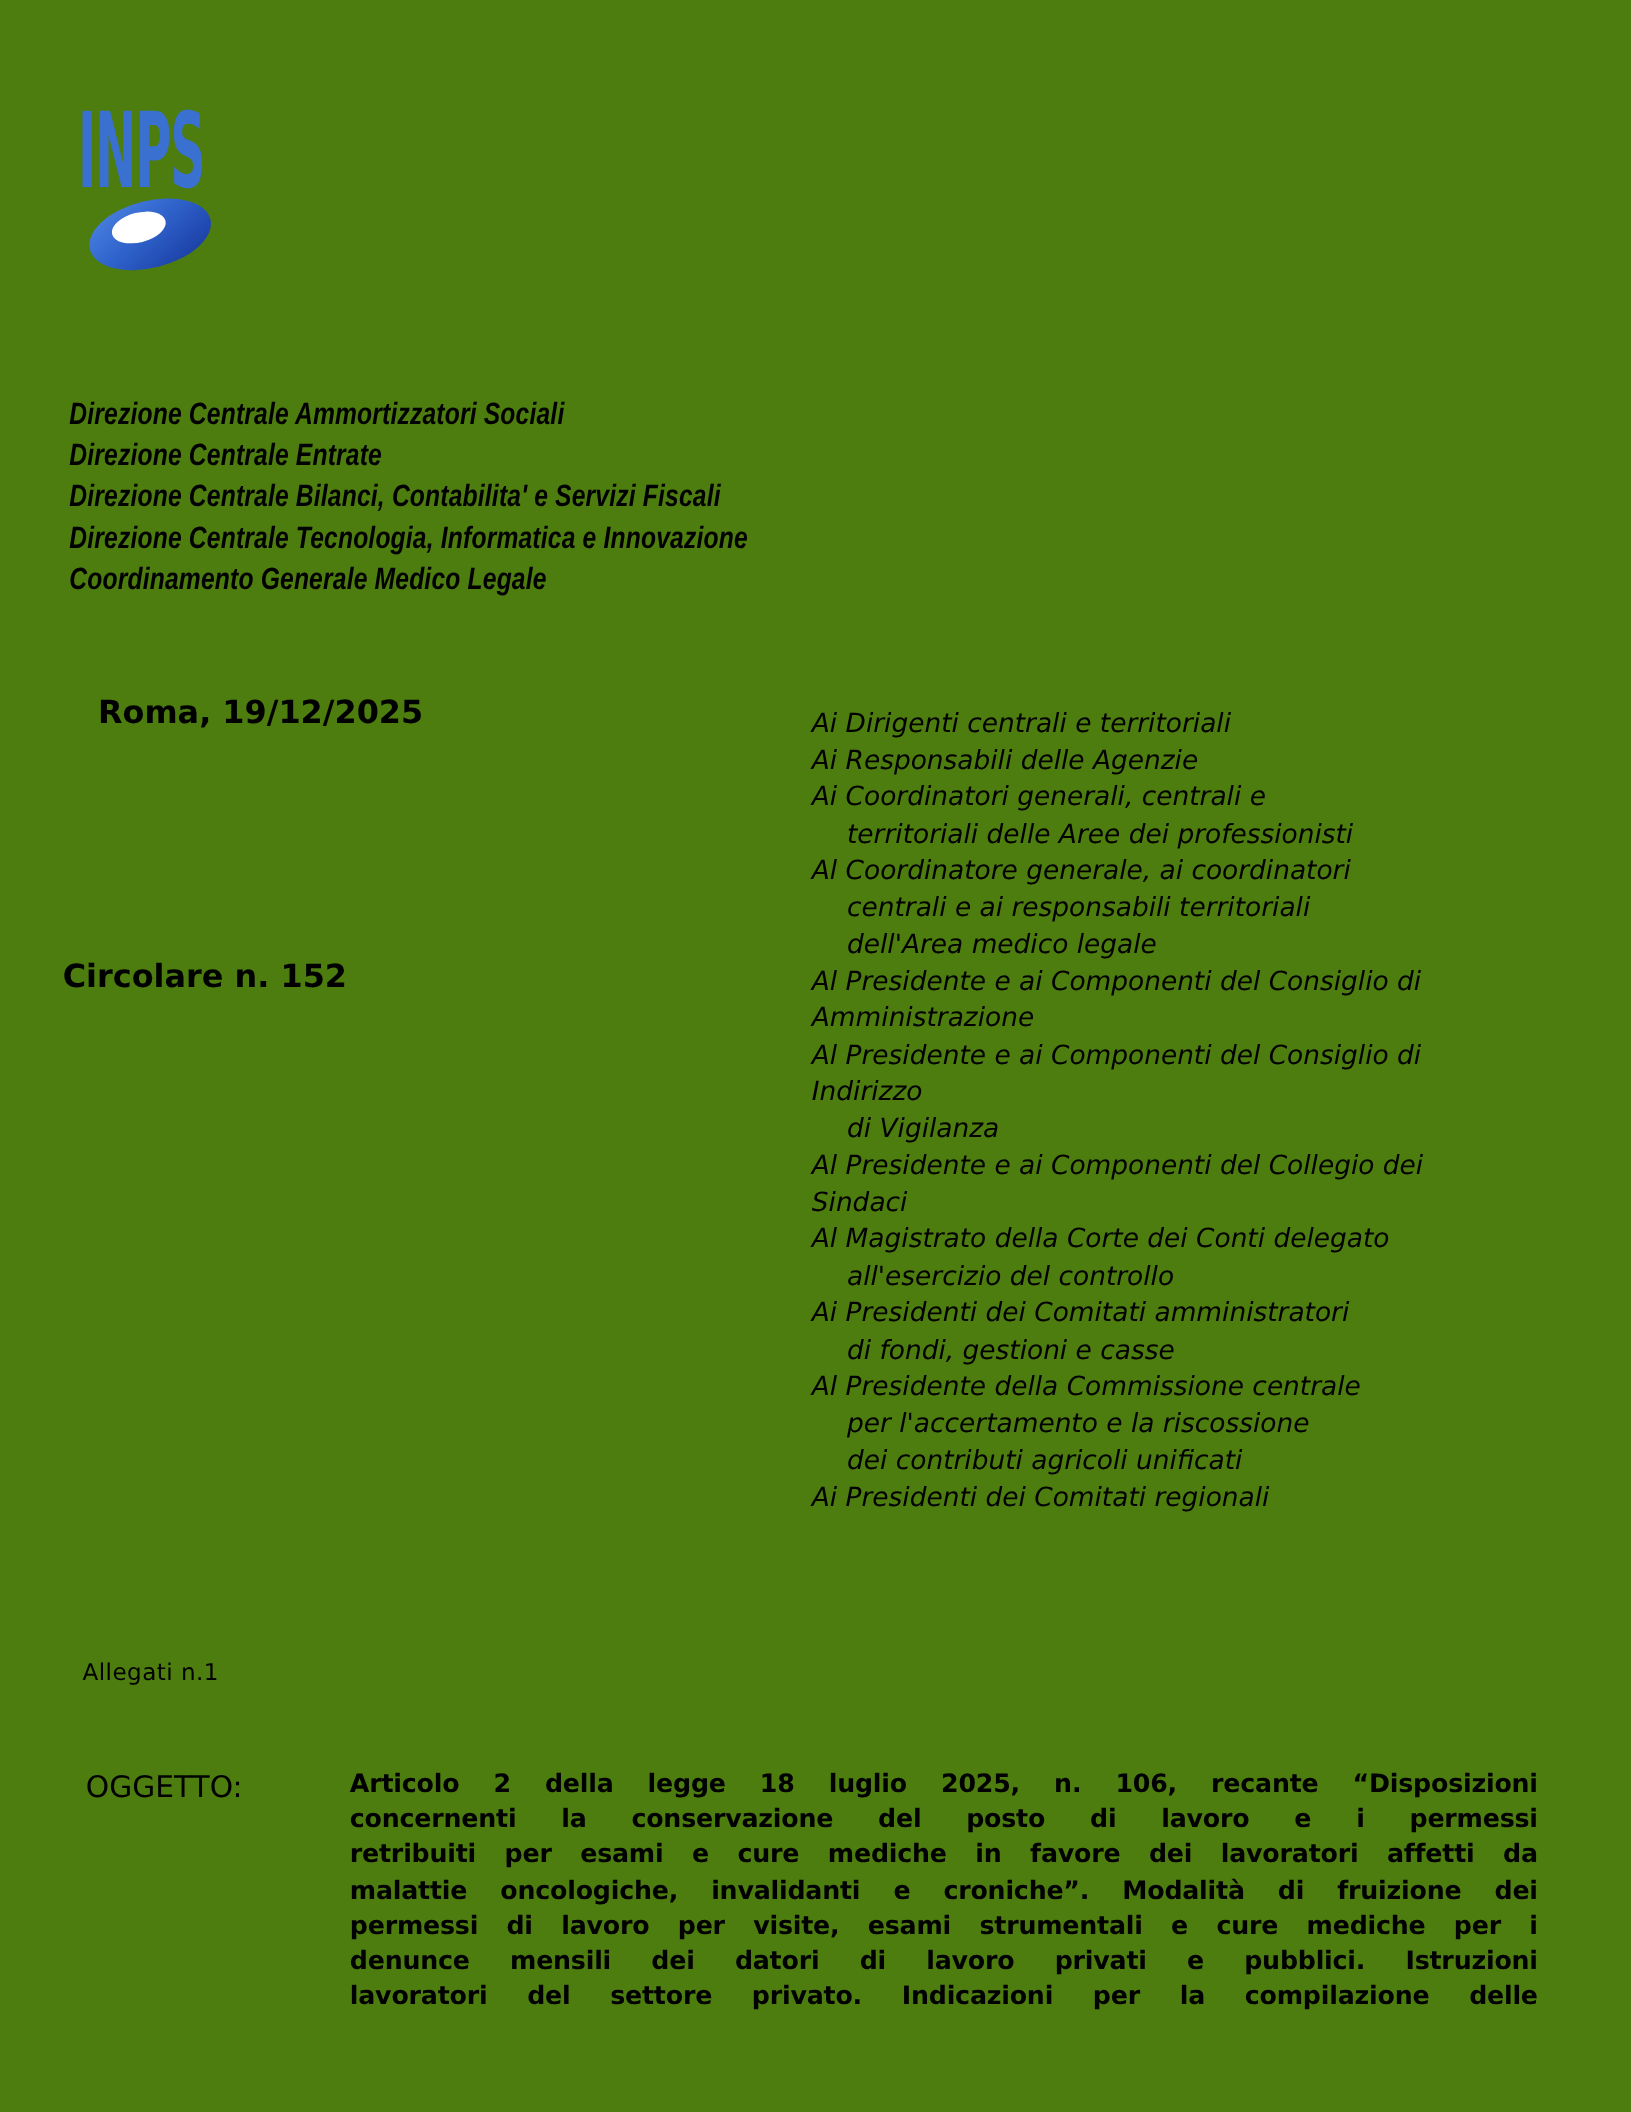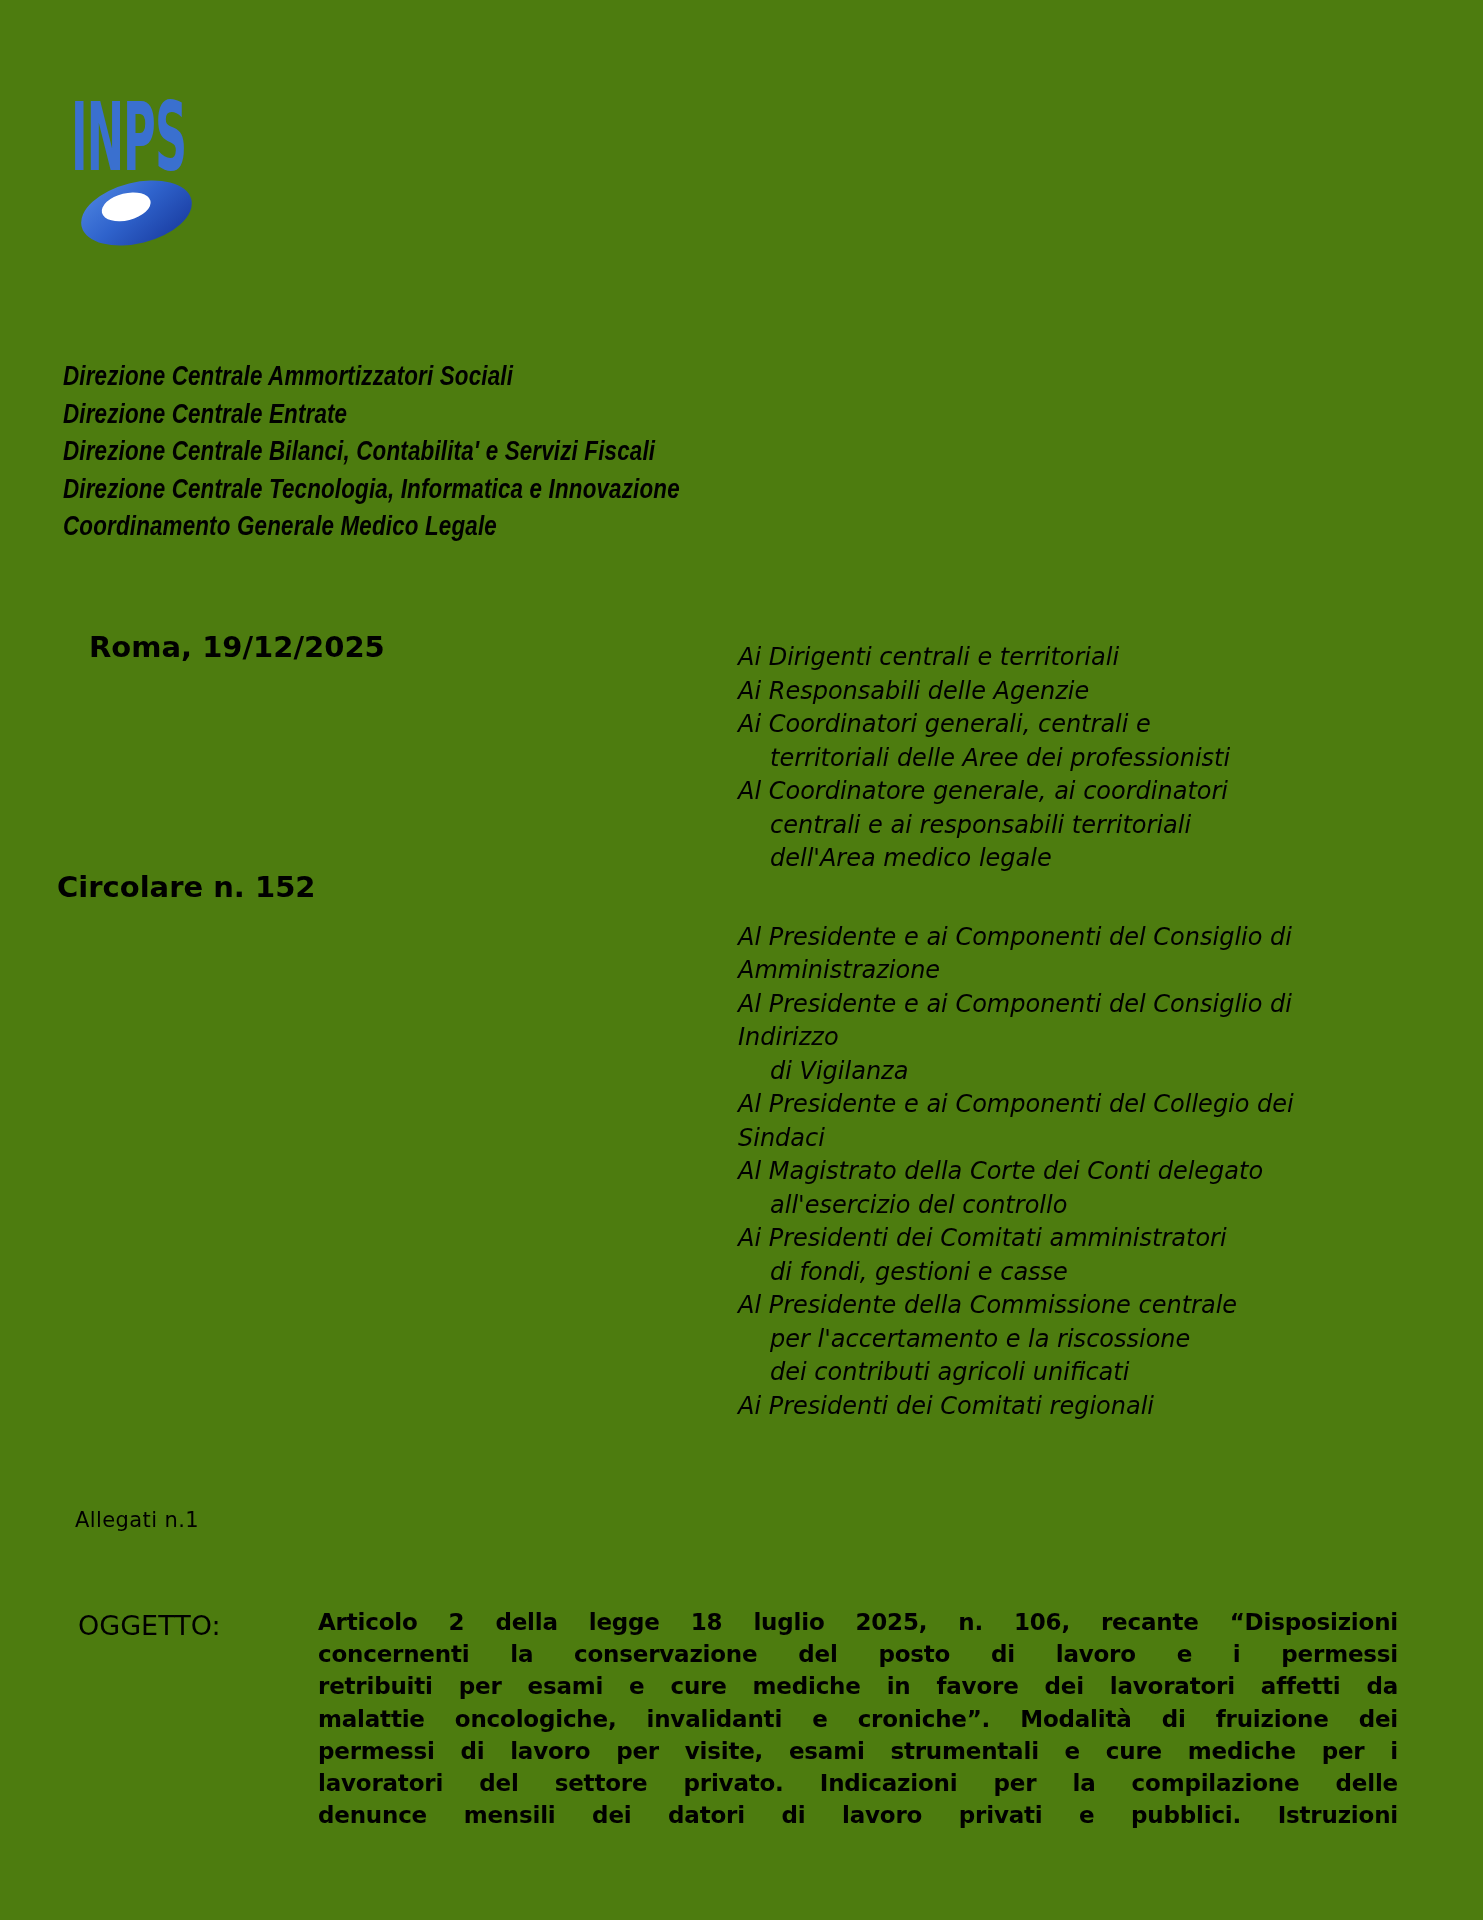--- a/index.html
+++ b/index.html
@@ -31,21 +31,21 @@
     font-weight:bold;font-size:29px;line-height:36px;white-space:nowrap;
   }
 
   
   .recipients{
     position:absolute;left:738px;top:641px;width:700px;
     font-style:italic;font-size:24px;line-height:33.5px;white-space:nowrap;
   }
   .recipients .indent{padding-left:32px;}
   .cc-intro{margin-top:22px;}
-  .cc-list{margin-top:45px;}
+  .cc-list{}
 
   
   .allegati{
     position:absolute;left:75px;top:1505px;
     font-size:21px;line-height:30px;white-space:nowrap;letter-spacing:0.4px;
   }
 
   
   .subject-label{
     position:absolute;left:78px;top:1610px;
@@ -124,17 +124,17 @@
 
   <div class="allegati">Allegati n.1</div>
 
   <div class="subject-label">OGGETTO:</div>
   <div class="subject-para">
     <div class="jline">Articolo 2 della legge 18 luglio 2025, n. 106, recante “Disposizioni</div>
     <div class="jline">concernenti la conservazione del posto di lavoro e i permessi</div>
     <div class="jline">retribuiti per esami e cure mediche in favore dei lavoratori affetti da</div>
     <div class="jline">malattie oncologiche, invalidanti e croniche”. Modalità di fruizione dei</div>
     <div class="jline">permessi di lavoro per visite, esami strumentali e cure mediche per i</div>
+    <div class="jline">denunce mensili dei datori di lavoro privati e pubblici. Istruzioni</div>
     <div class="jline">lavoratori del settore privato. Indicazioni per la compilazione delle</div>
-    <div class="jline">denunce mensili dei datori di lavoro privati e pubblici. Istruzioni</div>
   </div>
 
 </div>
 
 </body></html>

